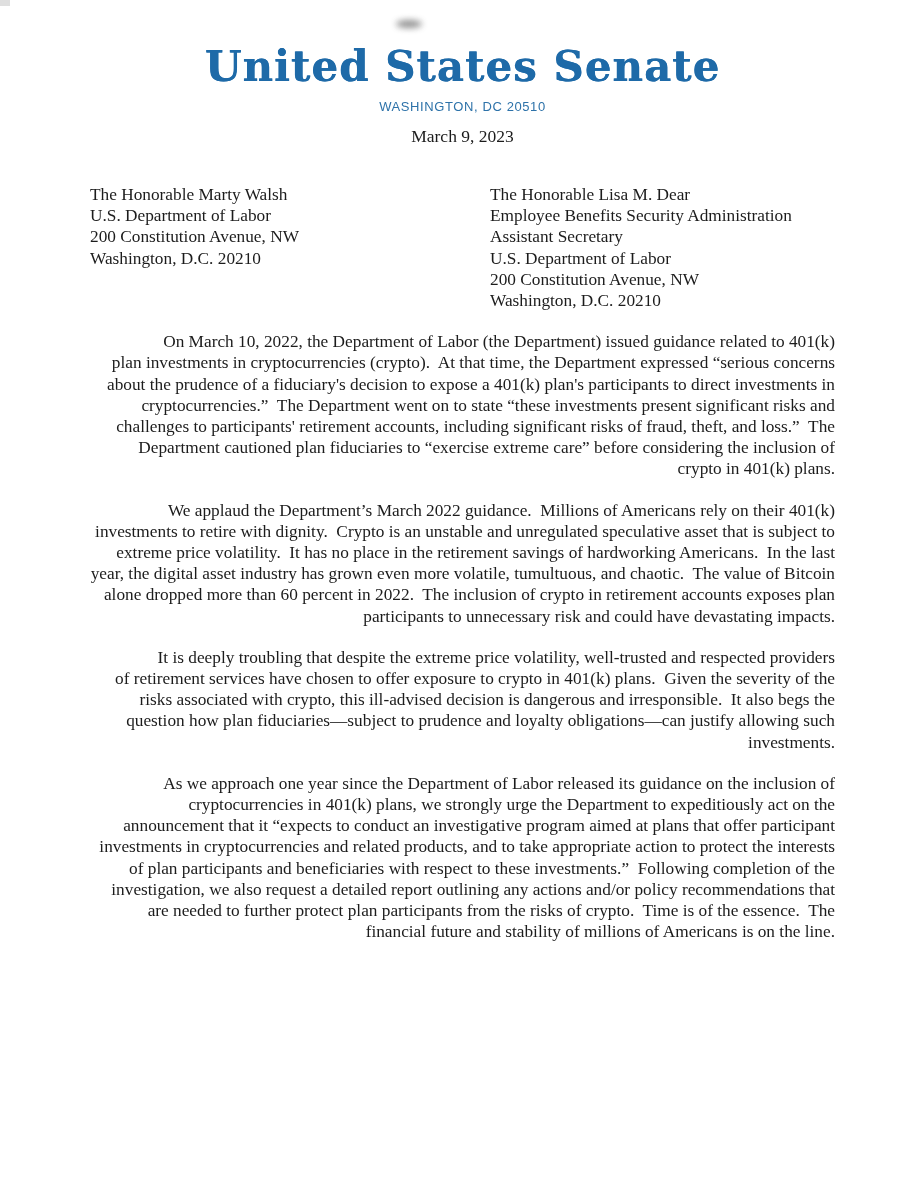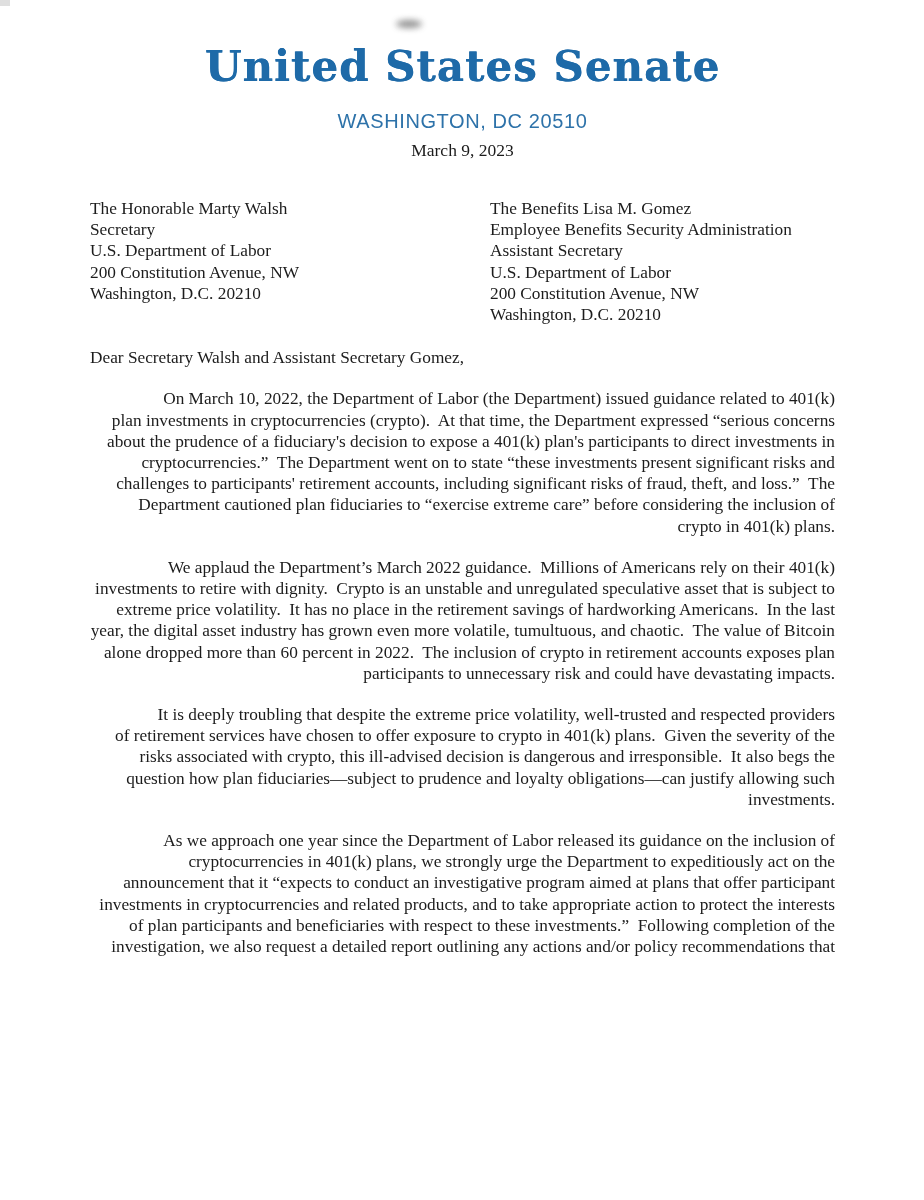--- a/index.html
+++ b/index.html
@@ -46,23 +46,23 @@
     margin: 46px 0 0 0;
     font-family: "DejaVu Serif", serif;
     font-weight: 700;
     font-size: 42px;
     line-height: 1.0;
     color: #1e6aa8;
     letter-spacing: 1px;
     text-shadow: 0.4px 0 0 #1e6aa8;
   }
   .senate-address {
-    margin-top: 23px;
+    margin-top: 9px;
     font-family: "Liberation Sans", sans-serif;
-    font-size: 20px;
+    font-size: 13px;
     line-height: 20px;
     letter-spacing: 0.6px;
     color: #2d72a9;
   }
   .letter-date {
     margin-top: 9px;
     text-align: center;
     font-size: 17.5px;
     line-height: 21px;
   }
@@ -106,36 +106,34 @@
   <header class="letterhead">
     <h1 class="senate-wordmark">United States Senate</h1>
     <div class="senate-address">WASHINGTON, DC 20510</div>
   </header>
 
   <div class="letter-date">March 9, 2023</div>
 
   <div class="recipients">
     <div class="recipient left-block">
       <div>The Honorable Marty Walsh</div>
-      <div>Secretary</div>
       <div>U.S. Department of Labor</div>
       <div>200 Constitution Avenue, NW</div>
       <div>Washington, D.C. 20210</div>
     </div>
     <div class="recipient right-block">
-      <div>The Benefits Lisa M. Gomez</div>
+      <div>The Honorable Lisa M. Dear</div>
       <div>Employee Benefits Security Administration</div>
       <div>Assistant Secretary</div>
       <div>U.S. Department of Labor</div>
       <div>200 Constitution Avenue, NW</div>
       <div>Washington, D.C. 20210</div>
     </div>
   </div>
 
-  <p class="salutation">Dear Secretary Walsh and Assistant Secretary Gomez,</p>
 
   <p class="body-para">On March 10, 2022, the Department of Labor (the Department) issued guidance related to 401(k) plan investments in cryptocurrencies (crypto).  At that time, the Department expressed “serious concerns about the prudence of a fiduciary's decision to expose a 401(k) plan's participants to direct investments in cryptocurrencies.”  The Department went on to state “these investments present significant risks and challenges to participants' retirement accounts, including significant risks of fraud, theft, and loss.”  The Department cautioned plan fiduciaries to “exercise extreme care” before considering the inclusion of crypto in 401(k) plans.</p>
 
   <p class="body-para">We applaud the Department’s March 2022 guidance.  Millions of Americans rely on their 401(k) investments to retire with dignity.  Crypto is an unstable and unregulated speculative asset that is subject to extreme price volatility.  It has no place in the retirement savings of hardworking Americans.  In the last year, the digital asset industry has grown even more volatile, tumultuous, and chaotic.  The value of Bitcoin alone dropped more than 60 percent in 2022.  The inclusion of crypto in retirement accounts exposes plan participants to unnecessary risk and could have devastating impacts.</p>
 
   <p class="body-para">It is deeply troubling that despite the extreme price volatility, well-trusted and respected providers of retirement services have chosen to offer exposure to crypto in 401(k) plans.  Given the severity of the risks associated with crypto, this ill-advised decision is dangerous and irresponsible.  It also begs the question how plan fiduciaries—subject to prudence and loyalty obligations—can justify allowing such investments.</p>
 
   <p class="body-para">As we approach one year since the Department of Labor released its guidance on the inclusion of cryptocurrencies in 401(k) plans, we strongly urge the Department to expeditiously act on the announcement that it “expects to conduct an investigative program aimed at plans that offer participant investments in cryptocurrencies and related products, and to take appropriate action to protect the interests of plan participants and beneficiaries with respect to these investments.”  Following completion of the investigation, we also request a detailed report outlining any actions and/or policy recommendations that are needed to further protect plan participants from the risks of crypto.  Time is of the essence.  The financial future and stability of millions of Americans is on the line.</p>
 
 </div>

